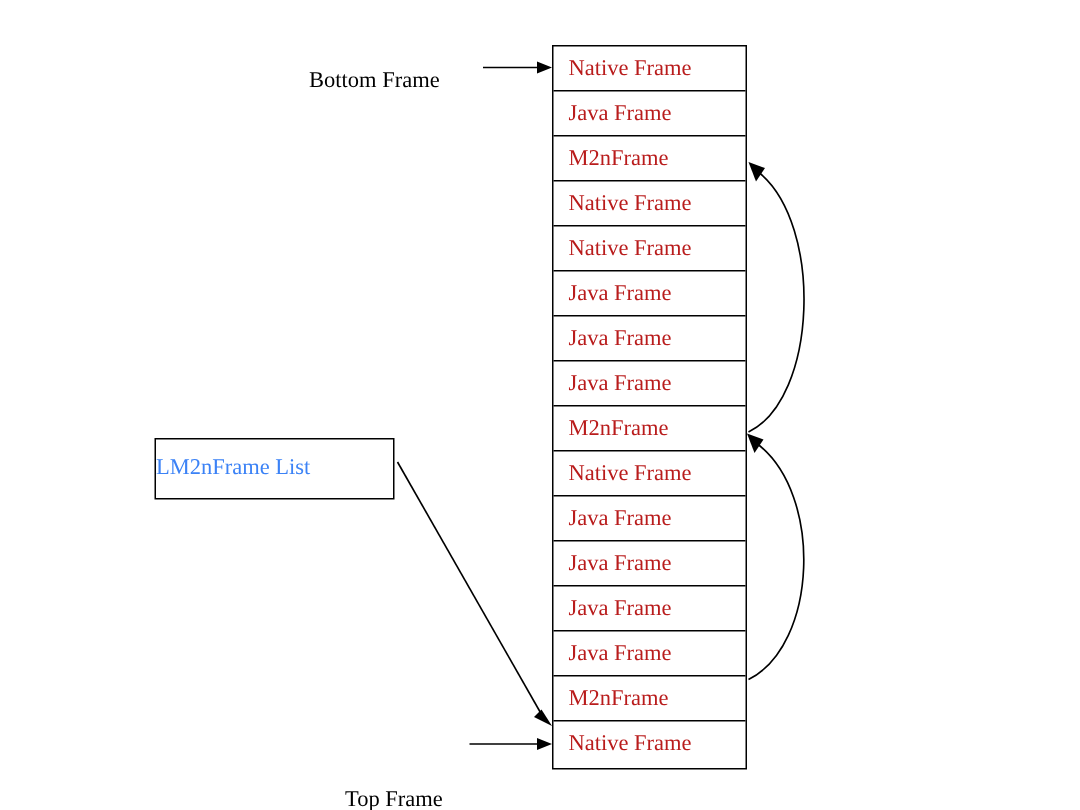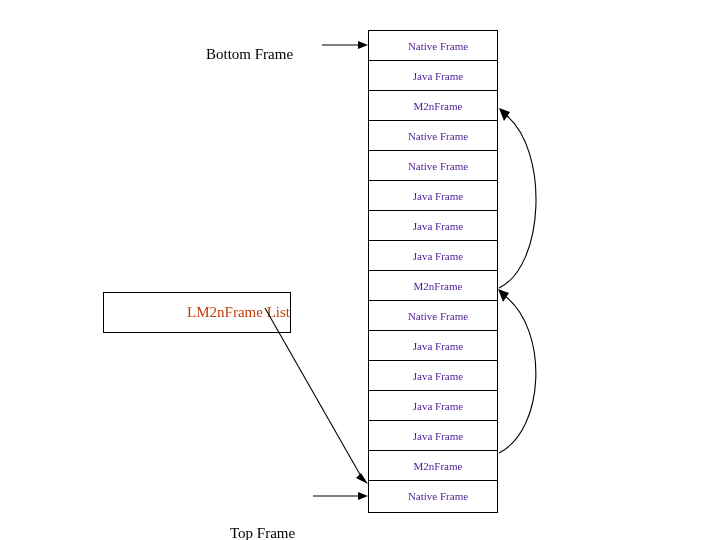--- a/index.html
+++ b/index.html
@@ -25,46 +25,45 @@
     border: 1px solid #000000;
     box-sizing: border-box;
     background: #ffffff;
   }
   .frame-row {
     height: 30px;
     line-height: 30px;
     box-sizing: border-box;
     border-bottom: 1px solid #000000;
     padding-left: 10px;
-    font-size: 11px;
-    color: #4c1d95;
+    font-size: 15px;
+    color: #b91c1c;
     white-space: nowrap;
     overflow: hidden;
-    text-align: center;
   }
   .frame-row.last {
     border-bottom: none;
     height: 31px;
     line-height: 31px;
   }
 
   
   #lm2n-box {
     position: absolute;
     left: 103px;
     top: 292px;
-    width: 188px;
+    width: 160px;
     height: 41px;
     box-sizing: border-box;
     border: 1px solid #000000;
     background: #ffffff;
-    text-align: right;
+    text-align: left;
     line-height: 39px;
     font-size: 15px;
-    color: #c2410c;
+    color: #3b82f6;
     white-space: nowrap;
   }
 
   
   .label {
     position: absolute;
     font-size: 15px;
     color: #000000;
     white-space: nowrap;
   }

